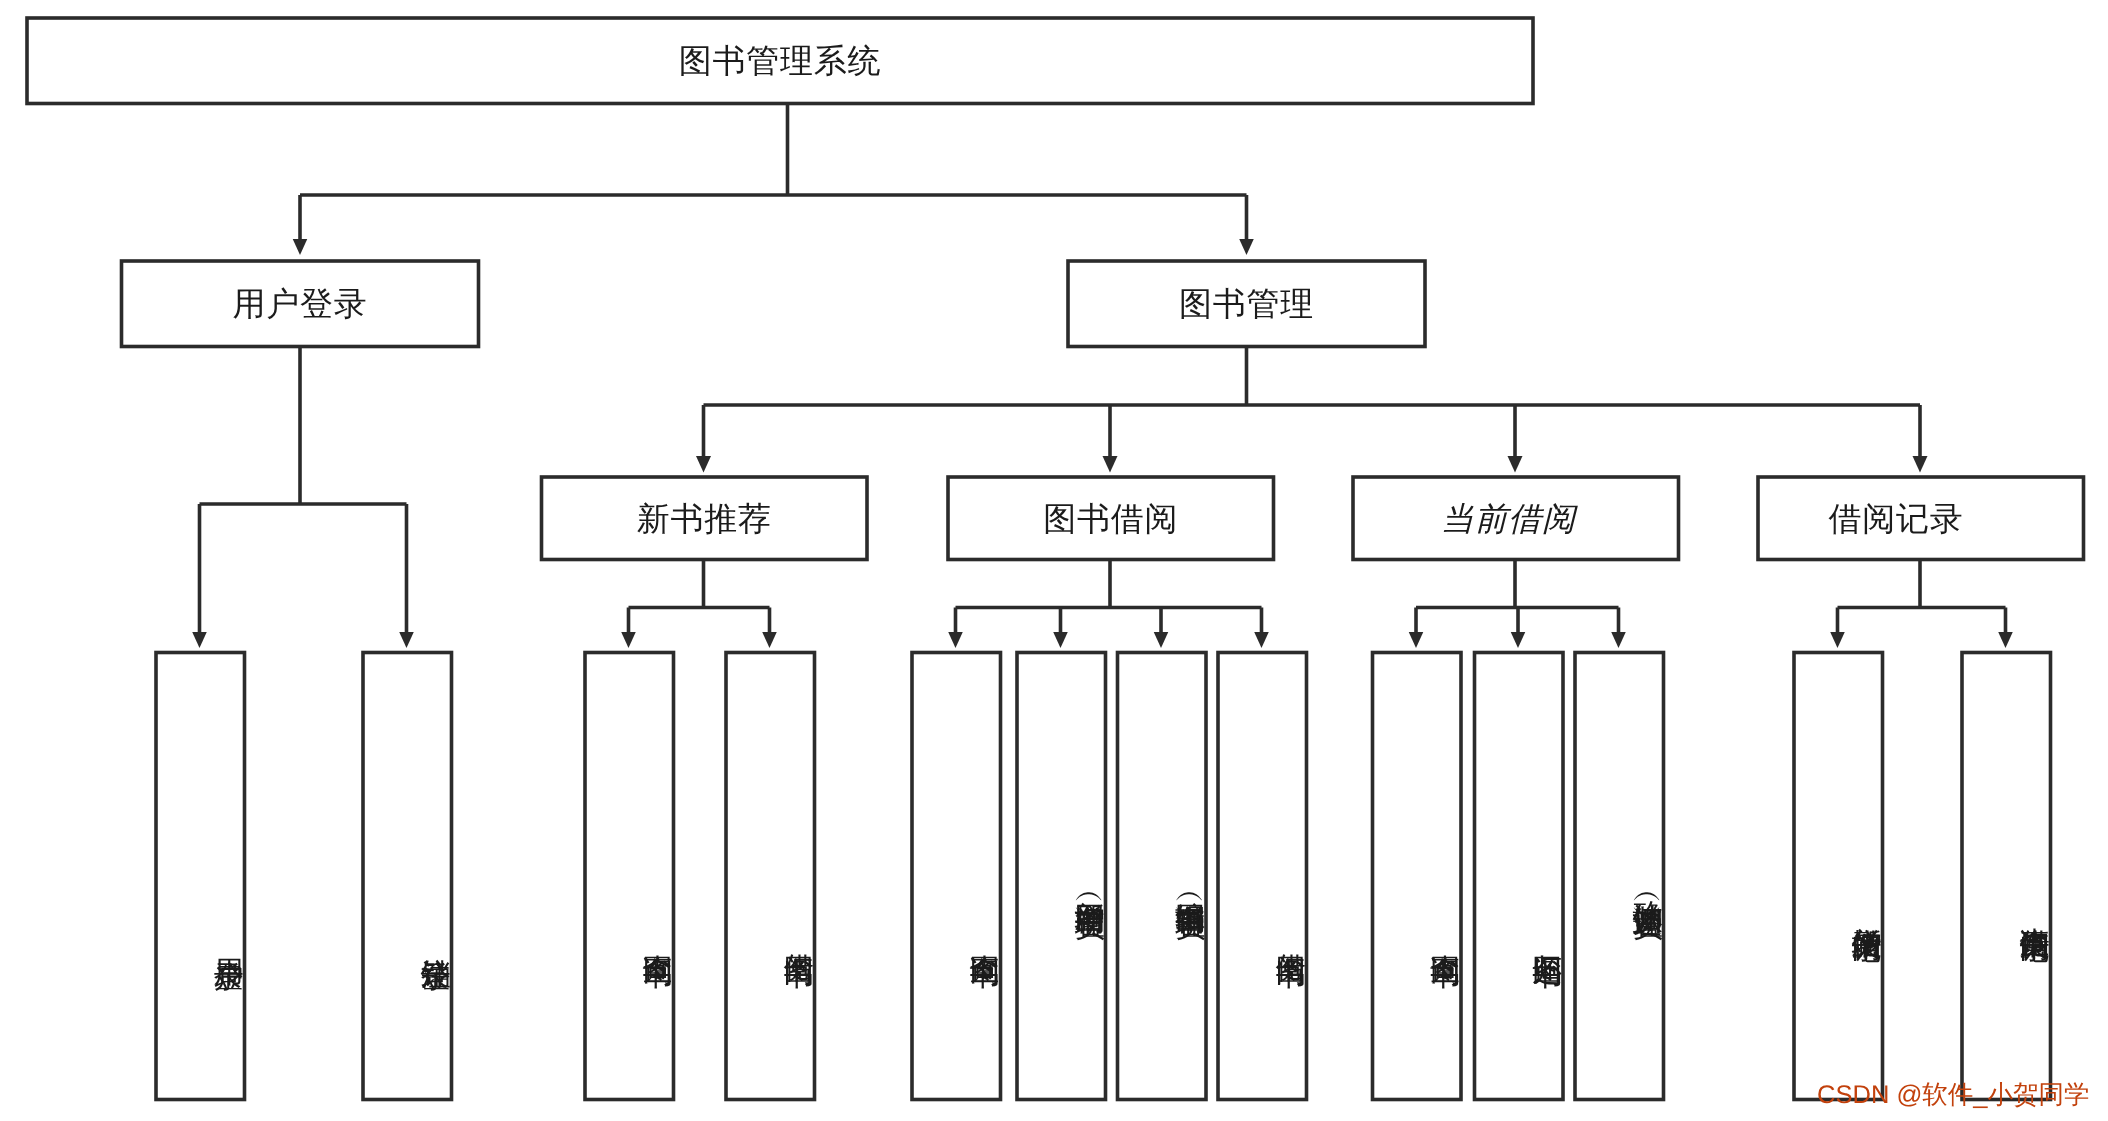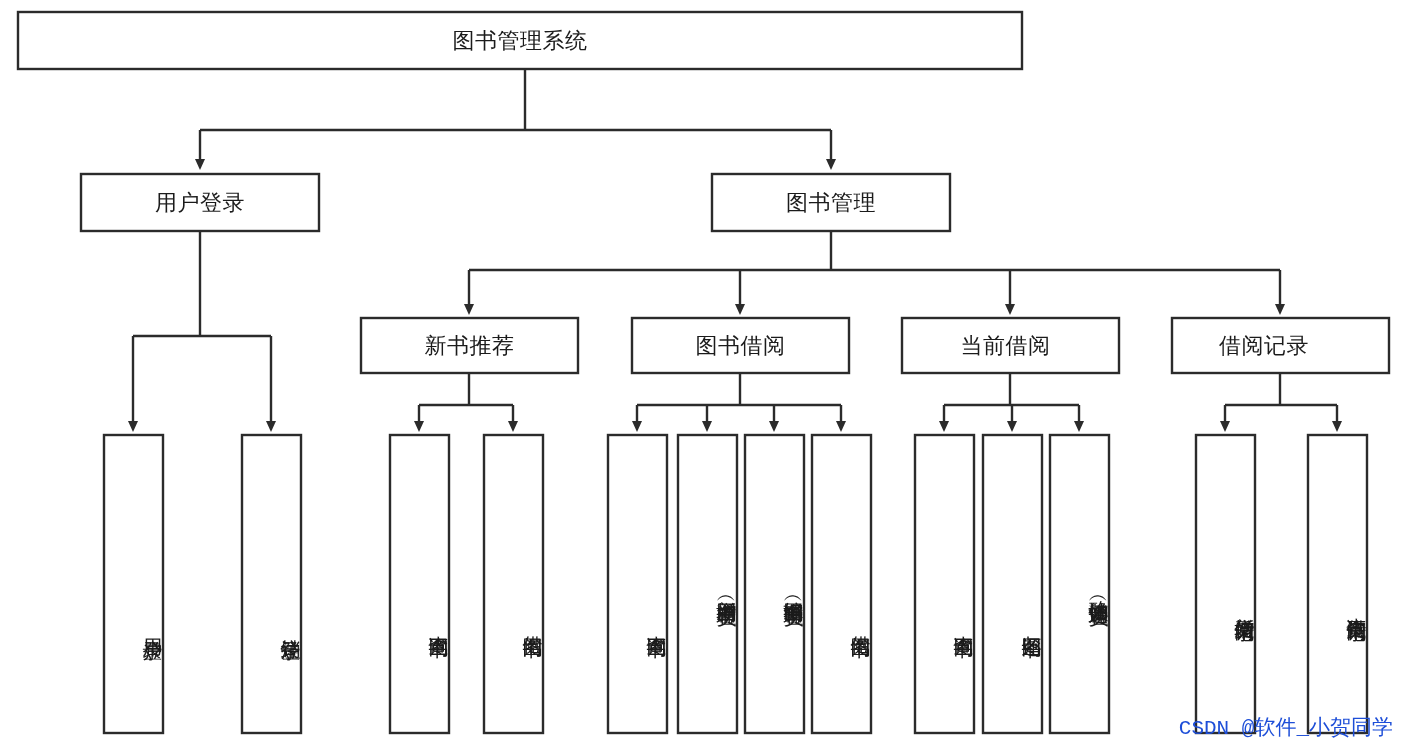--- a/index.html
+++ b/index.html
@@ -61,23 +61,23 @@
     letter-spacing: 1px;
     line-height: 1;
     padding-top: 6px;
     align-items: flex-start;
     justify-content: center;
   }
   .watermark {
     position: absolute;
     right: 12px;
     bottom: 6px;
-    font-size: 21px;
-    color: #1d4ed8;
-    font-family: Liberation Mono, monospace;
+    font-size: 17px;
+    color: #c2410c;
+    font-family: Liberation Sans, sans-serif;
     white-space: nowrap;
   }
 </style>
 </head>
 <body>
 
 <div id="diagram-root">
 
   <svg class="diagram-canvas" viewBox="0 0 1405 747">
     <defs>
@@ -151,21 +151,21 @@
     <path class="connector" marker-end="url(#arrow)" d="M1337,405 L1337,422"></path>
   </svg>
 
   <div class="node-label horizontal" style="left:18px; top:12px; width:1004px; height:57px;">图书管理系统</div>
 
   <div class="node-label horizontal" style="left:81px; top:174px; width:238px; height:57px;">用户登录</div>
   <div class="node-label horizontal" style="left:712px; top:174px; width:238px; height:57px;border-radius:13px;">图书管理</div>
 
   <div class="node-label horizontal" style="left:361px; top:318px; width:217px; height:55px;">新书推荐</div>
   <div class="node-label horizontal" style="left:632px; top:318px; width:217px; height:55px;">图书借阅</div>
-  <div class="node-label horizontal" style="left:902px; top:318px; width:207px; height:55px;">当前借阅</div>
+  <div class="node-label horizontal" style="left:902px; top:318px; width:207px; height:55px;font-style:italic;">当前借阅</div>
   <div class="node-label horizontal" style="left:1172px; top:318px; width:184px; height:55px;">借阅记录</div>
 
   <div class="node-label vertical" style="left:104px; top:510px; width:59px; height:223px;">用户登录</div>
   <div class="node-label vertical" style="left:242px; top:510px; width:59px; height:223px;">注销登录</div>
   <div class="node-label vertical" style="left:390px; top:505px; width:59px; height:228px;">查询图书</div>
   <div class="node-label vertical" style="left:484px; top:505px; width:59px; height:228px;">借阅图书</div>
   <div class="node-label vertical" style="left:608px; top:505px; width:59px; height:228px;">查询图书</div>
   <div class="node-label vertical" style="left:678px; top:440px; width:59px; height:293px;">新增图书（管理员）</div>
   <div class="node-label vertical" style="left:745px; top:440px; width:59px; height:293px;">编辑图书（管理员）</div>
   <div class="node-label vertical" style="left:812px; top:505px; width:59px; height:228px;">借阅图书</div>

